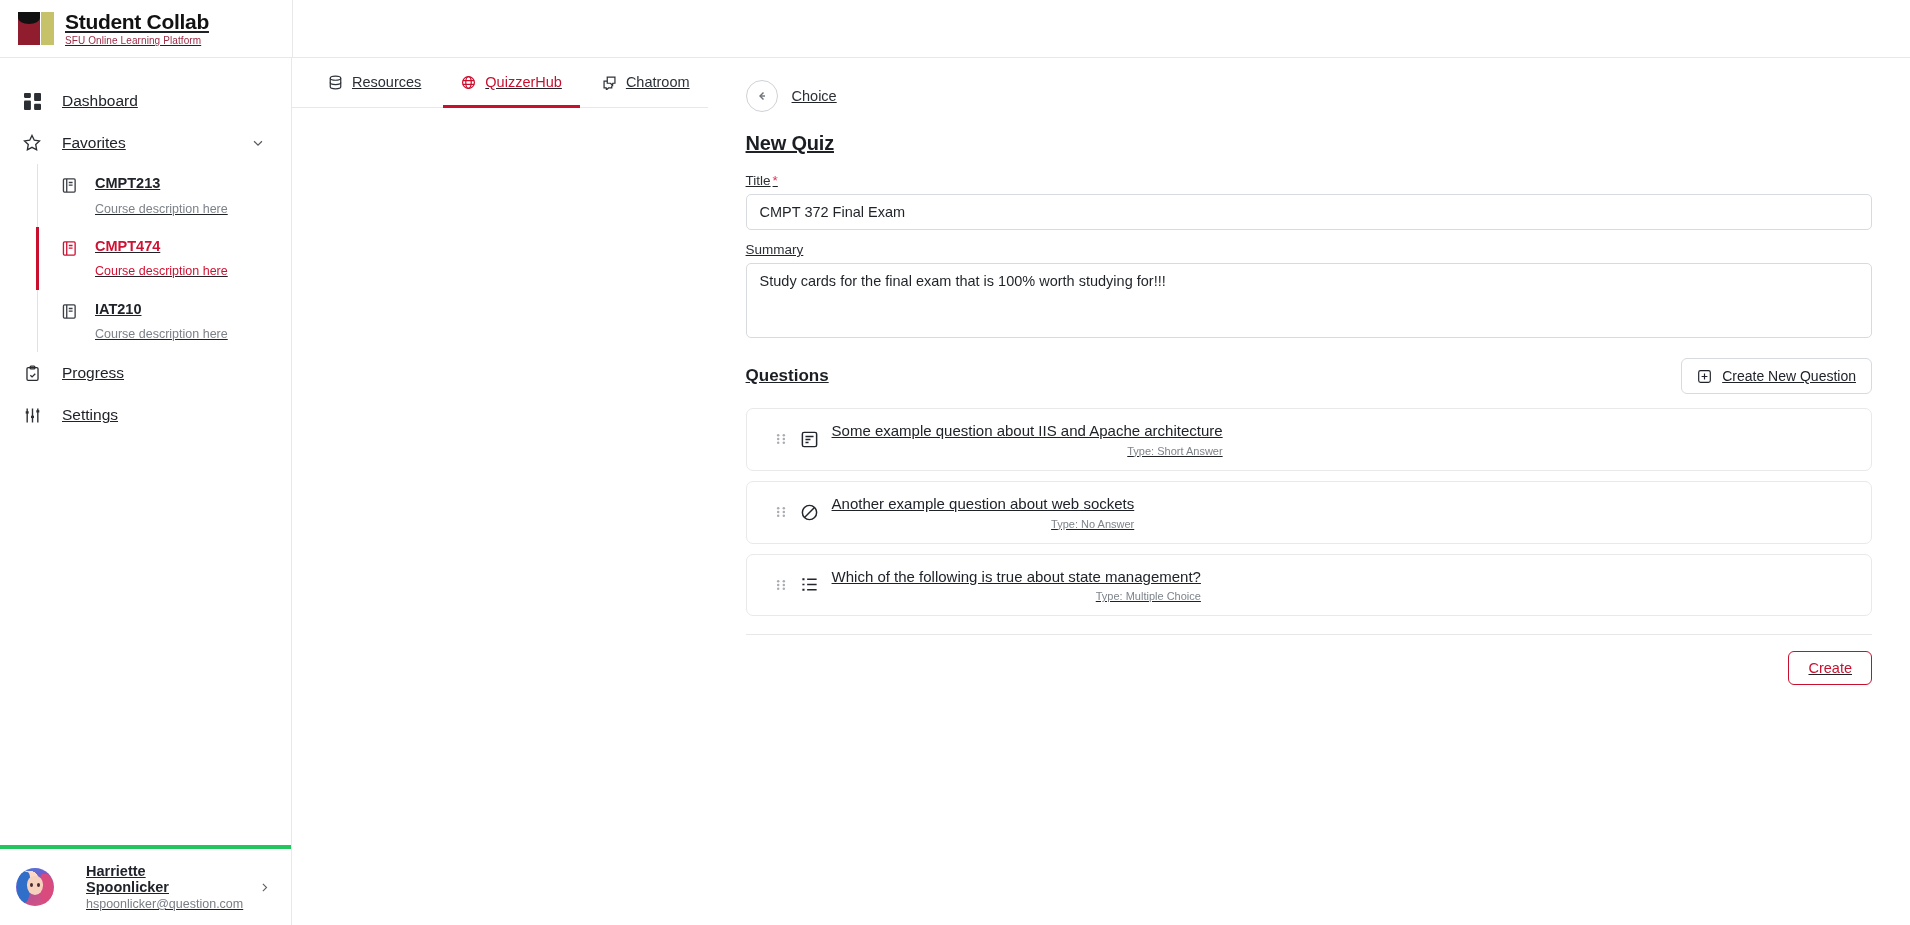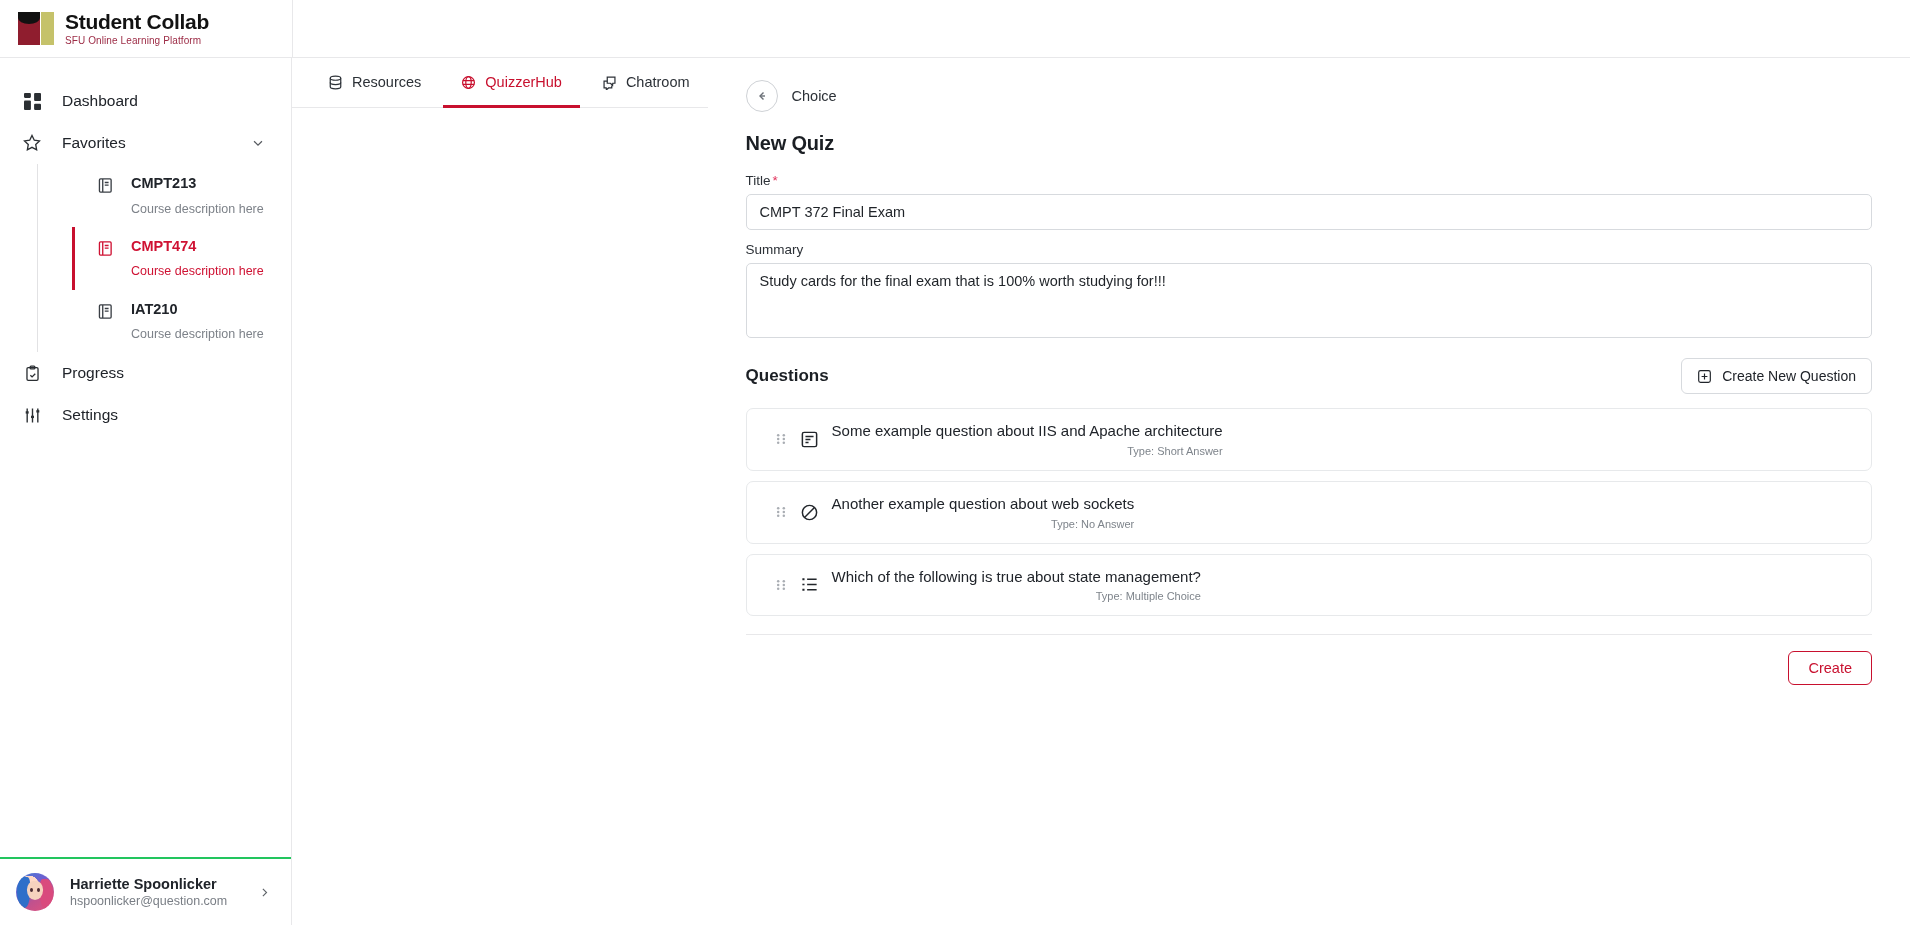--- a/index.html
+++ b/index.html
@@ -3,21 +3,21 @@
 <meta charset="utf-8">
 <style>
   * { box-sizing: border-box; margin: 0; padding: 0; }
   html, body {
     width: 1910px; height: 925px;
     font-family: "Liberation Sans", sans-serif;
     background: #ffffff;
     color: #1f2328;
     overflow: hidden;
   }
-  .app { display: flex; flex-direction: column; width: 1910px; height: 925px; }
+  .app { display: flex; flex-direction: column; width: 1910px; height: 925px; text-decoration: underline; }
 
   
   .topbar {
     height: 58px; min-height: 58px;
     display: flex; align-items: center;
     border-bottom: 1px solid #e8e8ea;
     background: #fff;
     position: relative;
   }
   .brand { display: flex; align-items: center; padding-left: 18px; gap: 11px; }
@@ -53,36 +53,36 @@
   .nav-label { font-size: 15.5px; color:#20242a; font-weight:400; }
   .chev { margin-left:auto; margin-right: 26px; color:#55595e; display:flex; align-items:center;}
 
   .fav-group { padding-left: 0px; }
   .fav-list { position:relative; margin-left: 37px; padding-left: 0; }
   .fav-list:before {
     content:""; position:absolute; left:0; top:0; bottom:0; width:1px; background:#e2e2e4;
   }
   .course-row {
     display:flex; align-items:flex-start; gap: 16px;
-    padding: 10px 0 10px 24px; position:relative; cursor:pointer;margin-left:36px;
+    padding: 10px 0 10px 24px; position:relative; cursor:pointer;
   }
   .course-row .cico { width:18px; height:18px; margin-top:3px; flex:none; color:#3a3f45; }
   .course-name { font-size: 14.5px; font-weight:600; color:#20242a; line-height:1.35; }
   .course-desc { font-size: 12.5px; color:#7d8289; margin-top:3px; line-height:1.3; }
   .course-row.active:before {
     content:""; position:absolute; left:-1px; top:0; bottom:0; width:3px; background:#c8102e;
   }
   .course-row.active .course-name,
   .course-row.active .course-desc { color:#cf1233; }
   .course-row.active .cico { color:#cf1233; }
 
   .sidebar-spacer { flex:1; }
   .user-box {
-    border-top:2px solid #22c55e;
-    display:flex; align-items:center; gap:16px;
+    border-top:4px solid #22c55e;
+    display:flex; align-items:center; gap:32px;
     padding: 14px 20px 14px 16px;
     cursor:pointer;
   }
   .avatar {
     width:38px; height:38px; border-radius:50%; flex:none; overflow:hidden; position:relative;
     background: radial-gradient(circle at 35% 32%, #ffd9c7 0 26%, transparent 27%),
                 linear-gradient(145deg,#3f7fd6 0%, #6f5fd0 38%, #c0518e 62%, #e2527c 100%);
   }
   .avatar .hair-l { position:absolute; left:1px; top:4px; width:13px; height:31px; border-radius:50% 20% 45% 50%; background:#2f6fc9; }
   .avatar .hair-r { position:absolute; right:1px; top:6px; width:13px; height:30px; border-radius:20% 50% 50% 45%; background:#d94a7d; }

